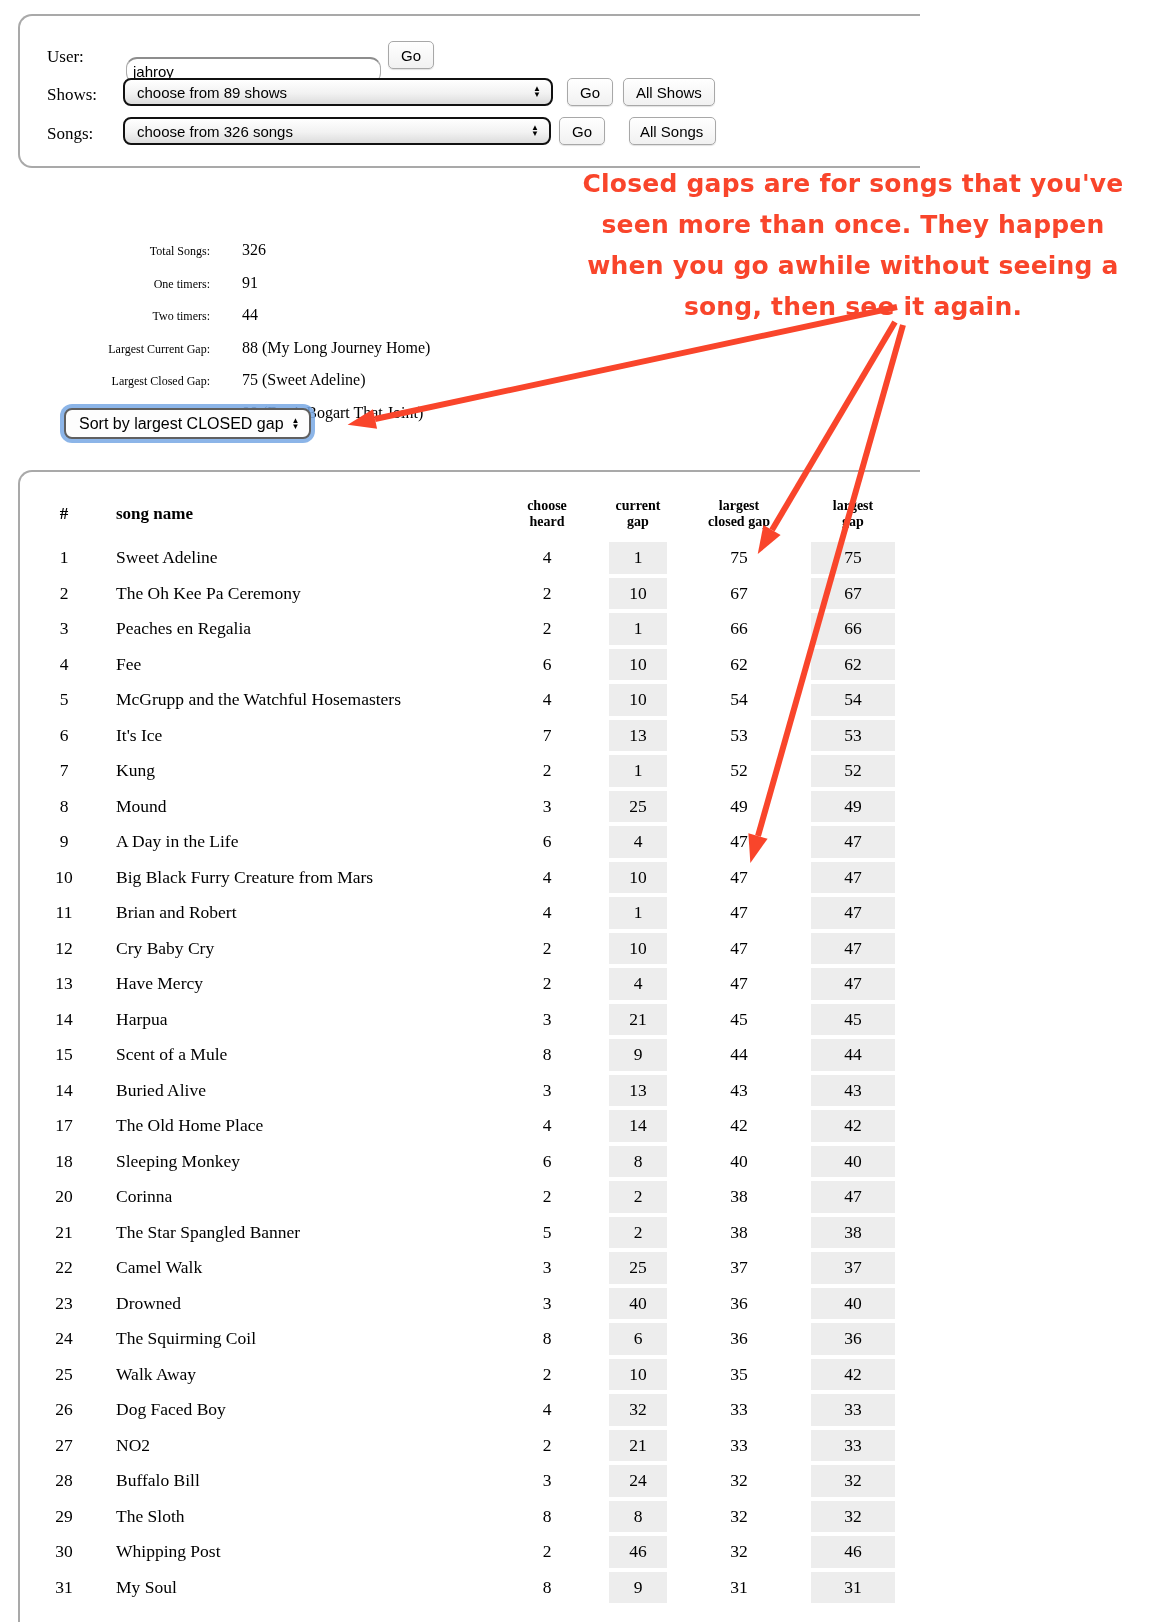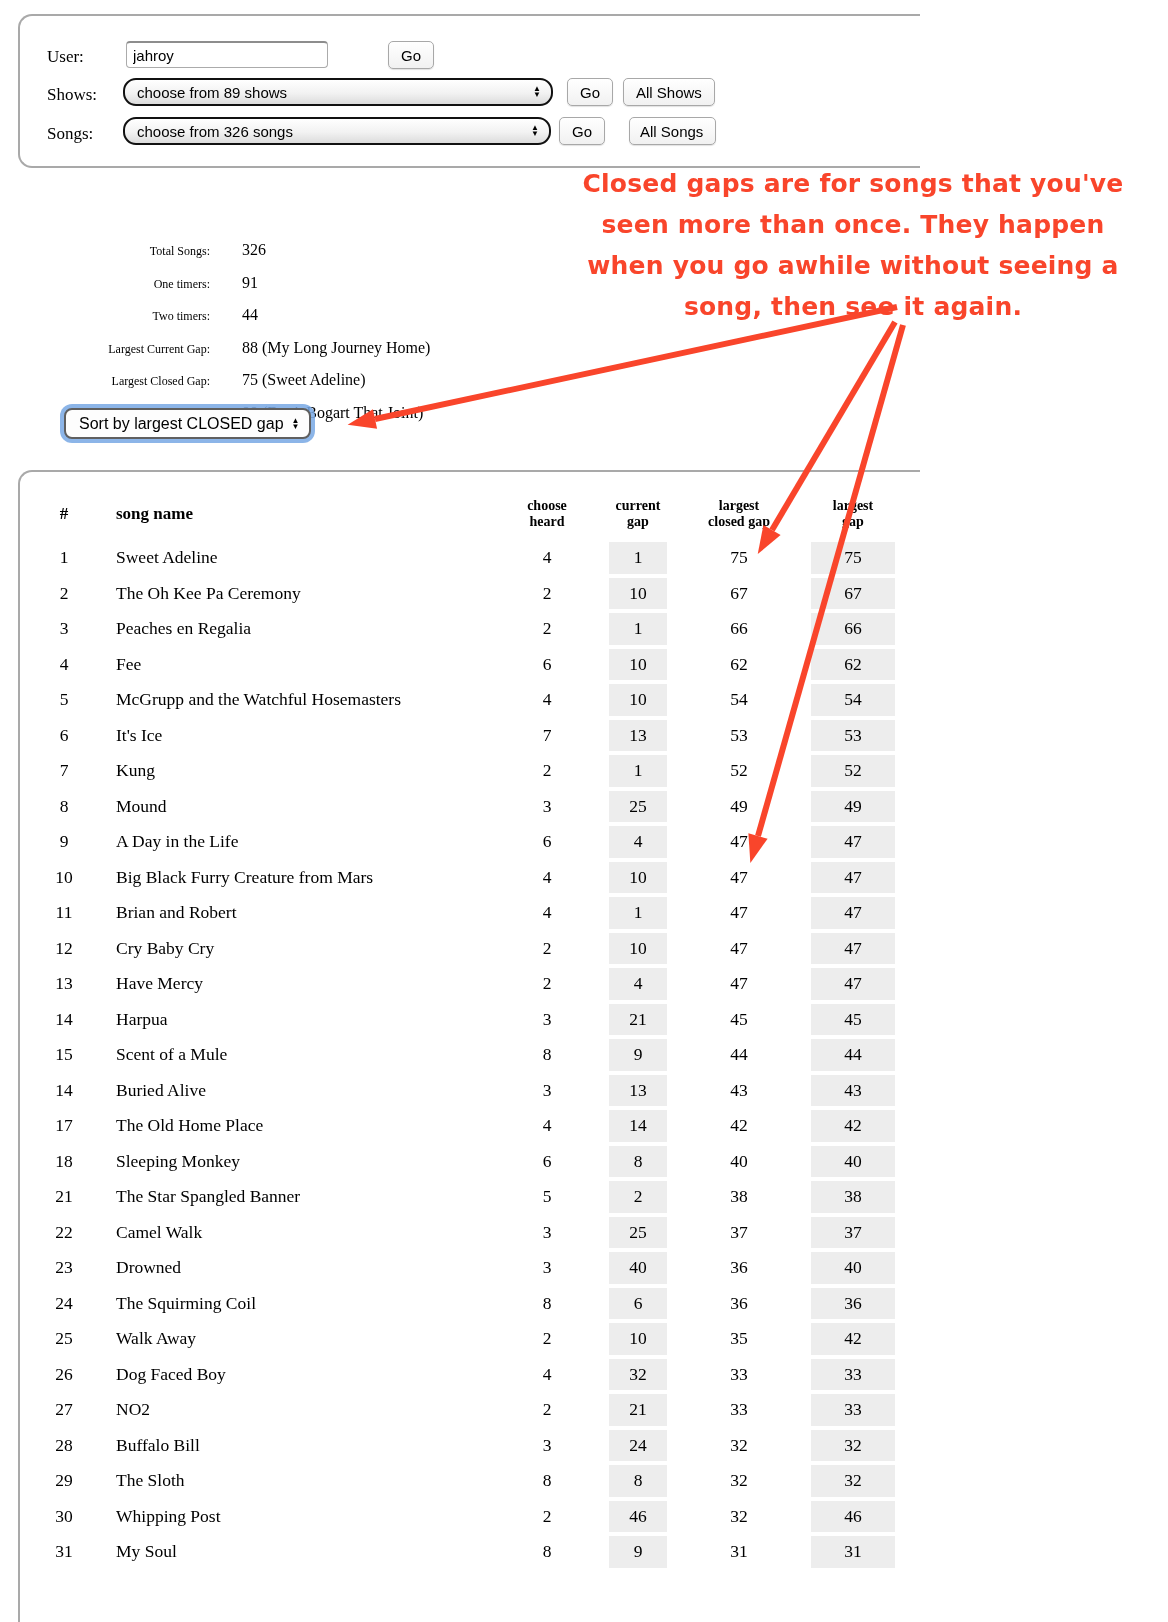--- a/index.html
+++ b/index.html
@@ -25,49 +25,50 @@
     border-right: none;
     border-radius: 14px 0 0 14px;
     box-sizing: border-box;
   }
   .form-label {
     font-size: 17px; color: #000;
     line-height: 28px;
   }
   .text-input {
     box-sizing: border-box;
-    width: 202px; height: 27px;
+    width: 255px; height: 27px;
     border: 1px solid #ababab;
     border-top: 2px solid #8d8d8d;
-    border-radius: 4px;
+    border-radius: 11px;
     font-family: "Liberation Sans", sans-serif;
     font-size: 15px; color: #000;
     padding: 0 6px;
     background: #fff;
+    margin-top: 16px;
   }
   .btn {
     box-sizing: border-box;
     height: 28px;
     display: inline-flex; align-items: center; justify-content: center;
     padding: 0 12px;
     background: linear-gradient(#ffffff, #f1f1f1);
     border: 1px solid #a8a8a8;
     border-radius: 5px;
     font-family: "Liberation Sans", sans-serif;
     font-size: 15px; color: #000;
     box-shadow: 0 1px 1px rgba(0,0,0,0.12);
     cursor: default;
   }
   .mac-select {
     box-sizing: border-box;
     height: 28px;
     display: flex; align-items: center;
     background: linear-gradient(#ffffff 0%, #f2f2f2 55%, #dcdcdc 100%);
     border: 2px solid #111;
-    border-radius: 13px;
+    border-radius: 8px;
     font-family: "Liberation Sans", sans-serif;
     font-size: 15px; color: #000;
     padding: 0 10px 0 12px;
   }
   .mac-select .sel-text { flex: 1 1 auto; white-space: nowrap; overflow: hidden; }
   .updown {
     display: flex; flex-direction: column; align-items: center;
     font-size: 8px; line-height: 6px; color: #000;
     margin-left: 8px;
     letter-spacing: 0;
@@ -396,20 +397,28 @@
       </tr>
         <tr>
         <td>18</td>
         <td class="t-song">Sleeping Monkey</td>
         <td>6</td>
         <td>8</td>
         <td>40</td>
         <td>40</td>
       </tr>
         <tr>
+        <td>20</td>
+        <td class="t-song">Corinna</td>
+        <td>2</td>
+        <td>2</td>
+        <td>38</td>
+        <td>47</td>
+      </tr>
+        <tr>
         <td>21</td>
         <td class="t-song">The Star Spangled Banner</td>
         <td>5</td>
         <td>2</td>
         <td>38</td>
         <td>38</td>
       </tr>
         <tr>
         <td>22</td>
         <td class="t-song">Camel Walk</td>

